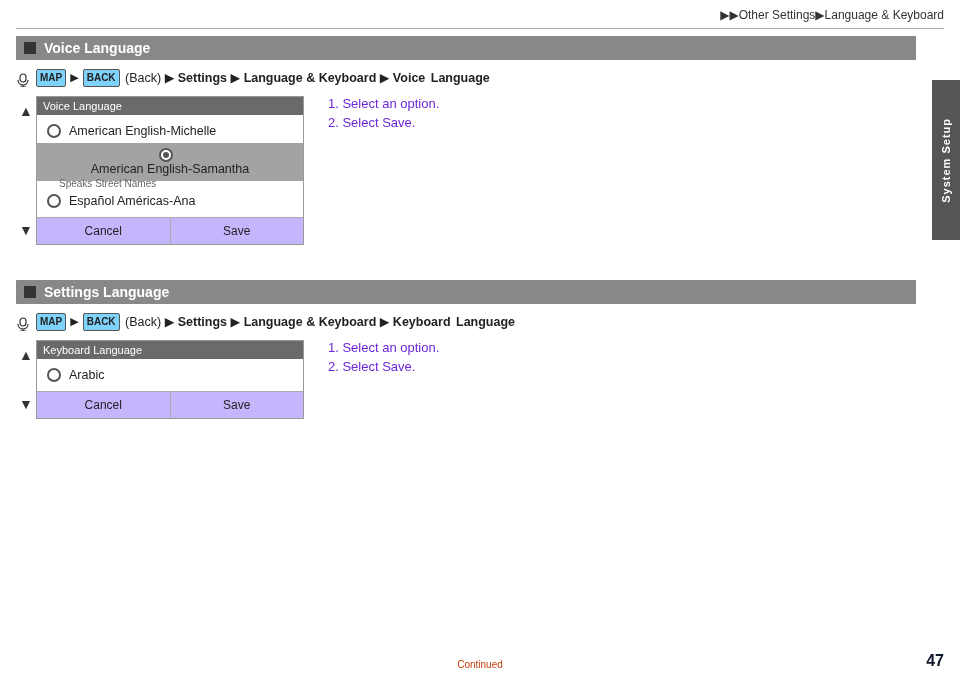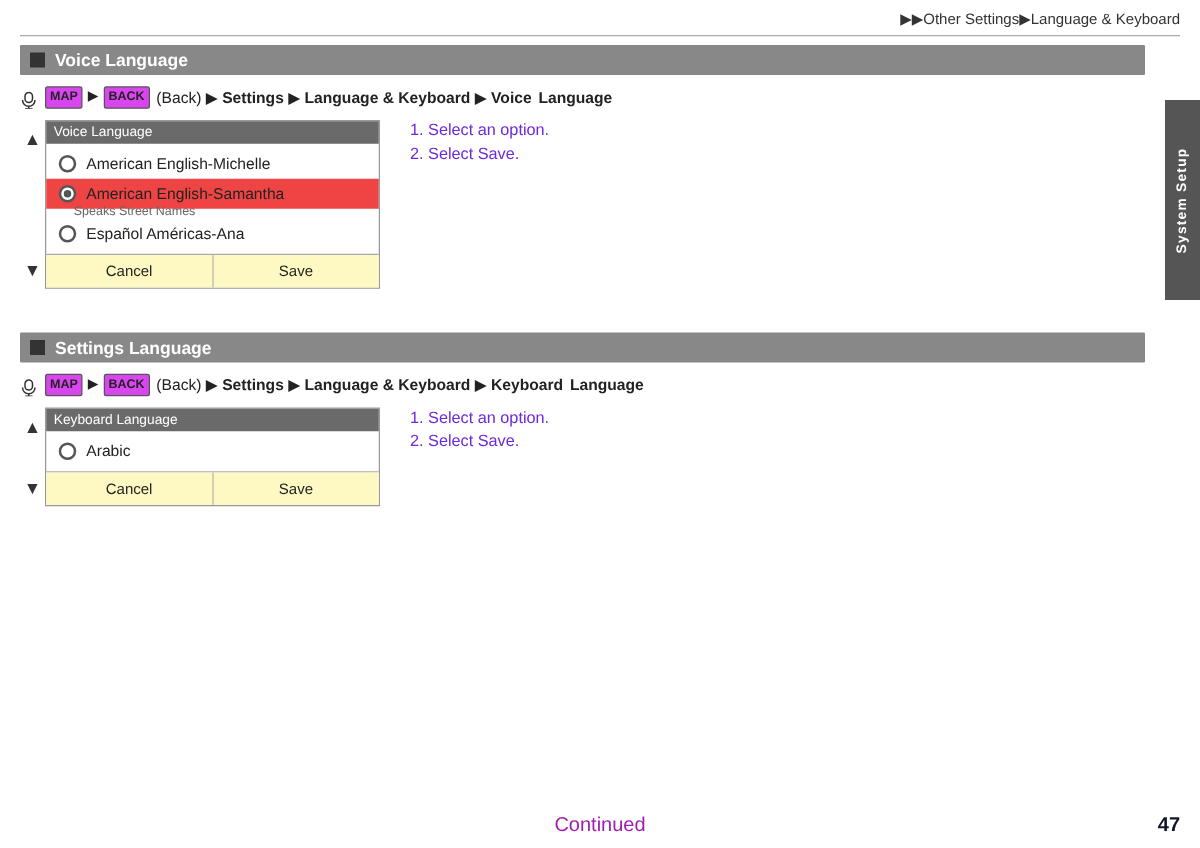--- a/index.html
+++ b/index.html
@@ -90,21 +90,21 @@
       flex-wrap: wrap;
       line-height: 1.6;
     }
     .nav-path .icon-box {
       display: inline-block;
       border: 1px solid #555;
       border-radius: 2px;
       font-size: 10px;
       padding: 0 3px;
       margin: 0 2px;
-      background: #d946ef;
+      background: #7dd3fc;
       font-weight: bold;
       text-align: right;
     }
     .nav-path .arrow {
       margin: 0 2px;
       font-size: 11px;
     }
     .nav-path .bold {
       font-weight: bold;
     }
@@ -136,21 +136,22 @@
     .dialog-item {
       display: flex;
       align-items: center;
       padding: 5px 10px;
       font-size: 12.5px;
       color: #222;
       cursor: pointer;
       text-align: center;
     }
     .dialog-item.selected {
-      background: #ef4444;
+      background: #a3a3a3;
+      flex-direction: column;
     }
     .dialog-item .radio {
       width: 14px;
       height: 14px;
       border-radius: 50%;
       border: 2px solid #555;
       margin-right: 8px;
       flex-shrink: 0;
       background: #fff;
       display: flex;
@@ -174,21 +175,21 @@
       display: flex;
       border-top: 1px solid #aaa;
     }
     .dialog-btn {
       flex: 1;
       text-align: center;
       padding: 6px 0;
       font-size: 12px;
       color: #222;
       cursor: pointer;
-      background: #fef9c3;
+      background: #c4b5fd;
     }
     .dialog-btn:first-child {
       border-right: 1px solid #aaa;
     }
 
     
     .dialog-wrapper {
       display: flex;
       align-items: stretch;
       gap: 0;
@@ -237,22 +238,22 @@
 
     
     .keyboard-section {}
 
     
     .footer {
       position: absolute;
       bottom: 8px;
       left: 50%;
       transform: translateX(-50%);
-      font-size: 16px;
-      color: #a21caf;
+      font-size: 10px;
+      color: #c2410c;
     }
     .page-num {
       position: absolute;
       bottom: 8px;
       right: 16px;
       font-size: 16px;
       font-weight: bold;
       color: #0f172a;
     }
   </style>

